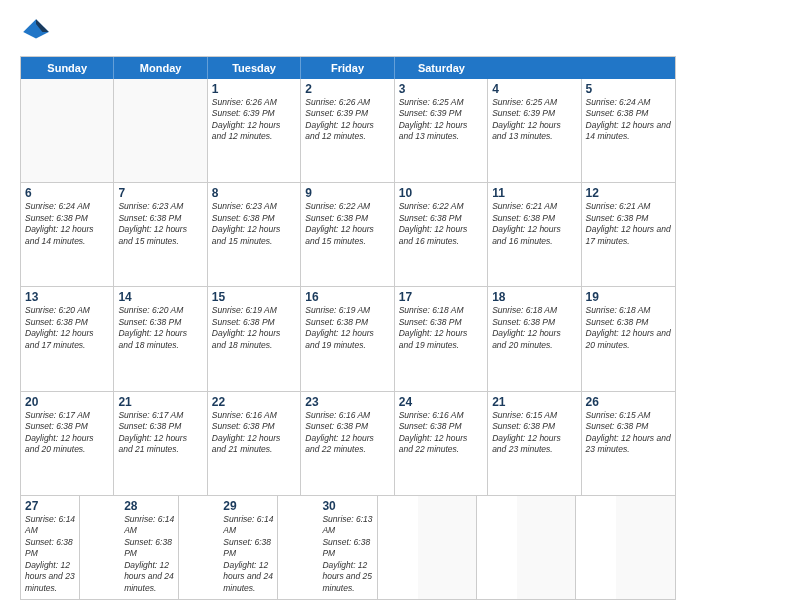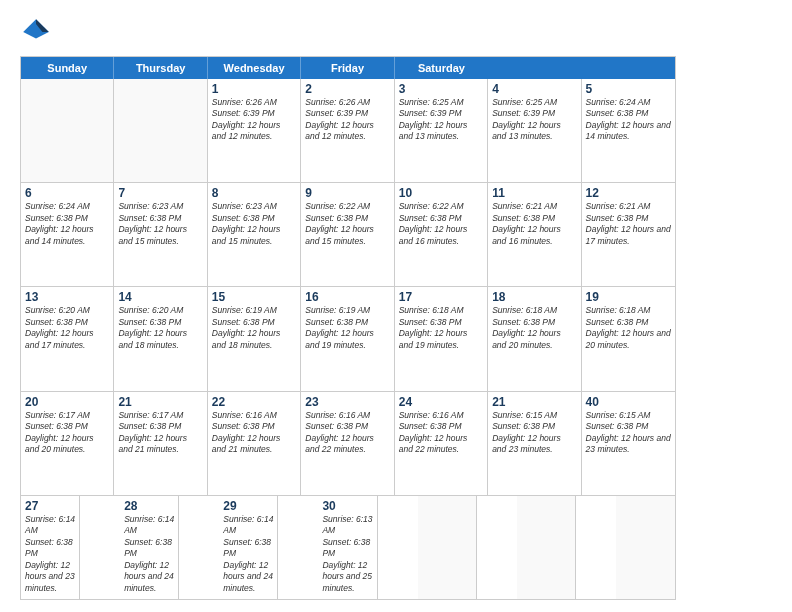--- a/index.html
+++ b/index.html
@@ -130,22 +130,22 @@
     </div>
     <div class="title-block">
       <div class="main-title"></div>
       <div class="subtitle"></div>
     </div>
   </div>
 
   <div class="calendar outer-border">
     <div class="cal-header" id="cal-header">
         <div class="cal-header-cell">Sunday</div>
-        <div class="cal-header-cell">Thursday</div>
-        <div class="cal-header-cell">Wednesday</div>
+        <div class="cal-header-cell">Monday</div>
+        <div class="cal-header-cell">Tuesday</div>
         <div class="cal-header-cell">Friday</div>
         <div class="cal-header-cell">Saturday</div>
       </div>
     <div class="cal-body" id="cal-body">
         <div class="cal-row">
           <div class="cal-cell empty"></div>
           <div class="cal-cell empty"></div>
           <div class="cal-cell">
             <div class="day-num">1</div>
             <div class="cell-info" style="white-space: pre-line;">Sunrise: 6:26 AM
@@ -296,21 +296,21 @@
 Sunset: 6:38 PM
 Daylight: 12 hours and 22 minutes.</div>
           </div>
           <div class="cal-cell">
             <div class="day-num">21</div>
             <div class="cell-info" style="white-space: pre-line;">Sunrise: 6:15 AM
 Sunset: 6:38 PM
 Daylight: 12 hours and 23 minutes.</div>
           </div>
           <div class="cal-cell">
-            <div class="day-num">40</div>
+            <div class="day-num">26</div>
             <div class="cell-info" style="white-space: pre-line;">Sunrise: 6:15 AM
 Sunset: 6:38 PM
 Daylight: 12 hours and 23 minutes.</div>
           </div>
         </div>
         <div class="cal-row">
           <div class="cal-cell">
             <div class="day-num">27</div>
             <div class="cell-info" style="white-space: pre-line;">Sunrise: 6:14 AM
 Sunset: 6:38 PM

